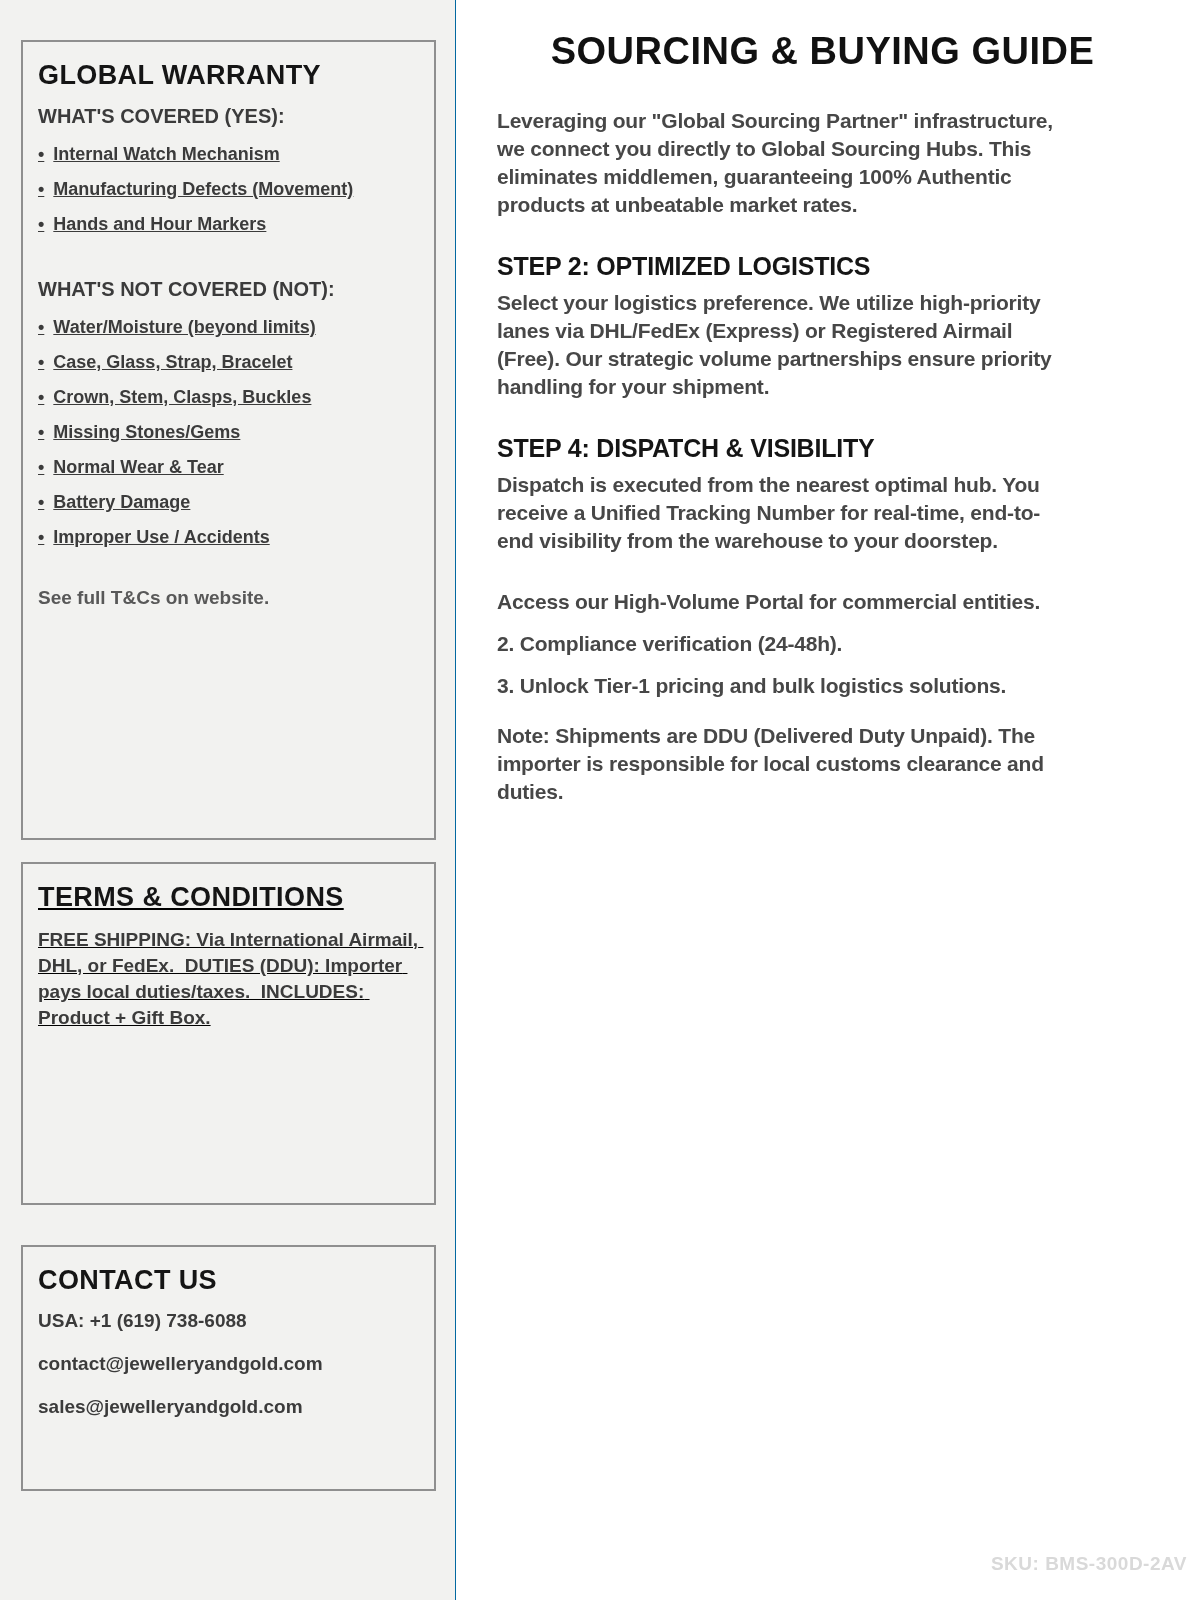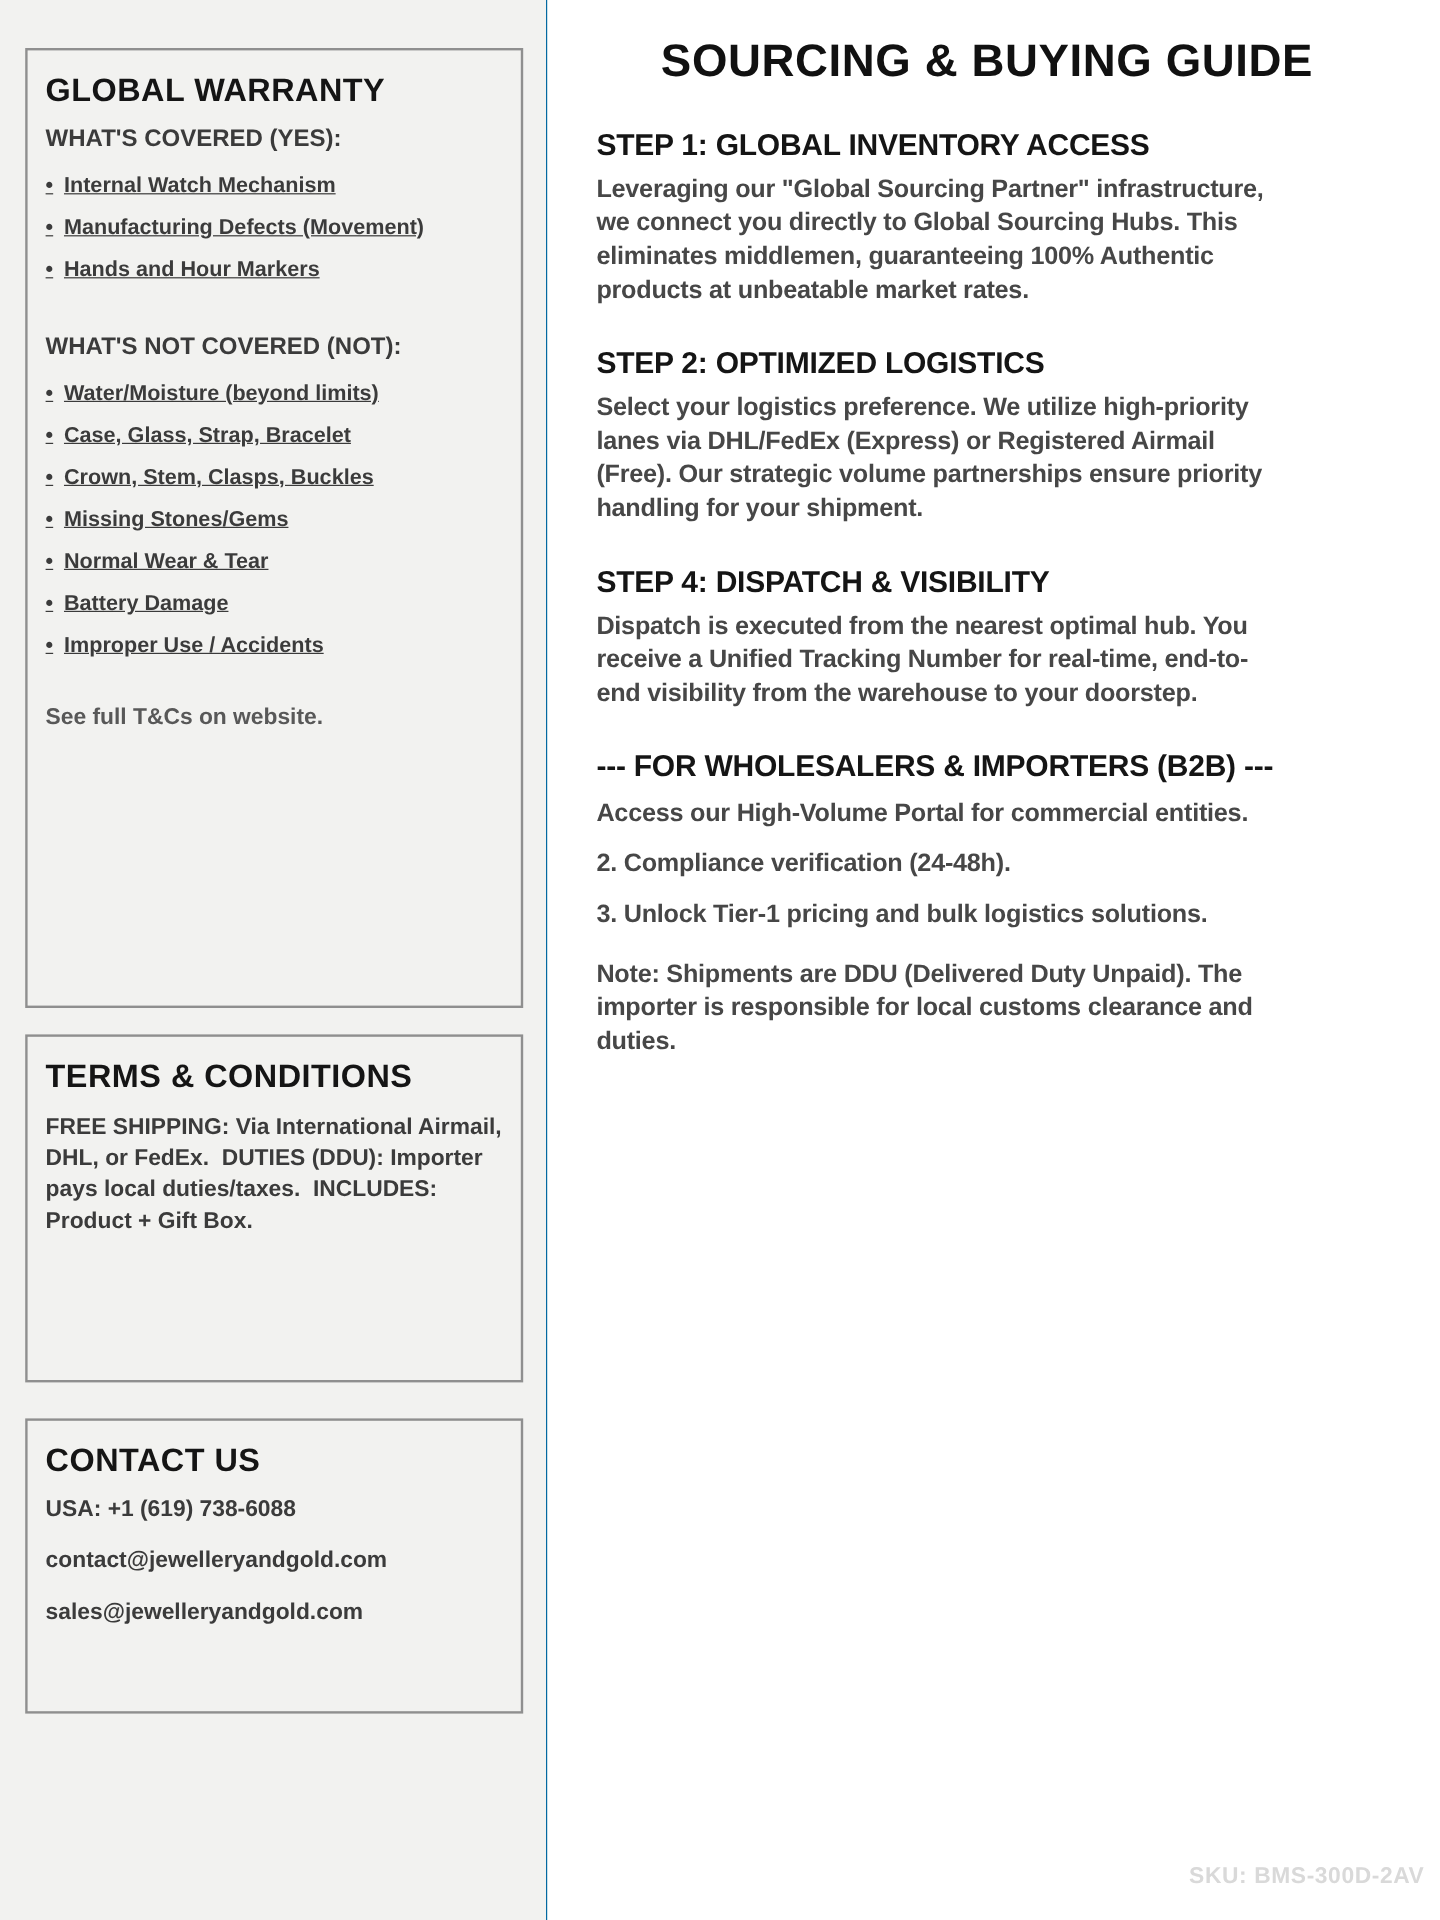--- a/index.html
+++ b/index.html
@@ -25,21 +25,21 @@
     background: #f2f2f0;
     border-right: 1px solid #0369a1;
     padding: 40px 19px 0 21px;
   }
   .panel {
     border: 2px solid #8f8f8f;
     padding: 18px 15px;
     background: #f2f2f0;
   }
   .panel-warranty { height: 800px; margin-bottom: 22px; }
-  .panel-terms    { height: 290px; margin-bottom: 30px; }
+  .panel-terms    { height: 343px; margin-bottom: 40px; text-decoration: underline; }
   .panel-contact  { height: 246px; }
 
   .panel-title {
     margin: 0 0 14px 0;
     font-size: 27px;
     font-weight: 800;
     letter-spacing: 0.4px;
     color: #151515;
   }
   .subhead {
@@ -188,37 +188,35 @@
       <p class="contact-line">sales@jewelleryandgold.com</p>
     </section>
 
   </aside>
 
   <main class="main">
 
     <h1 class="guide-title">SOURCING &amp; BUYING GUIDE</h1>
 
     <section class="step">
-      <h2 class="step-heading">STEP 1: GLOBAL INVENTORY ACCESS</h2>
       <p class="step-body">Leveraging our "Global Sourcing Partner" infrastructure, we connect you directly to Global Sourcing Hubs. This eliminates middlemen, guaranteeing 100% Authentic products at unbeatable market rates.</p>
     </section>
 
     <section class="step">
       <h2 class="step-heading">STEP 2: OPTIMIZED LOGISTICS</h2>
       <p class="step-body">Select your logistics preference. We utilize high-priority lanes via DHL/FedEx (Express) or Registered Airmail (Free). Our strategic volume partnerships ensure priority handling for your shipment.</p>
     </section>
 
 
     <section class="step">
       <h2 class="step-heading">STEP 4: DISPATCH &amp; VISIBILITY</h2>
       <p class="step-body">Dispatch is executed from the nearest optimal hub. You receive a Unified Tracking Number for real-time, end-to-end visibility from the warehouse to your doorstep.</p>
     </section>
 
     <section class="b2b">
-      <h2 class="b2b-heading">--- FOR WHOLESALERS &amp; IMPORTERS (B2B) ---</h2>
       <p class="b2b-para">Access our High-Volume Portal for commercial entities.</p>
       <p class="b2b-para">2. Compliance verification (24-48h).</p>
       <p class="b2b-para">3. Unlock Tier-1 pricing and bulk logistics solutions.</p>
       <p class="b2b-para b2b-note">Note: Shipments are DDU (Delivered Duty Unpaid). The importer is responsible for local customs clearance and duties.</p>
     </section>
 
     <div class="sku">SKU: BMS-300D-2AV</div>
 
   </main>
 

